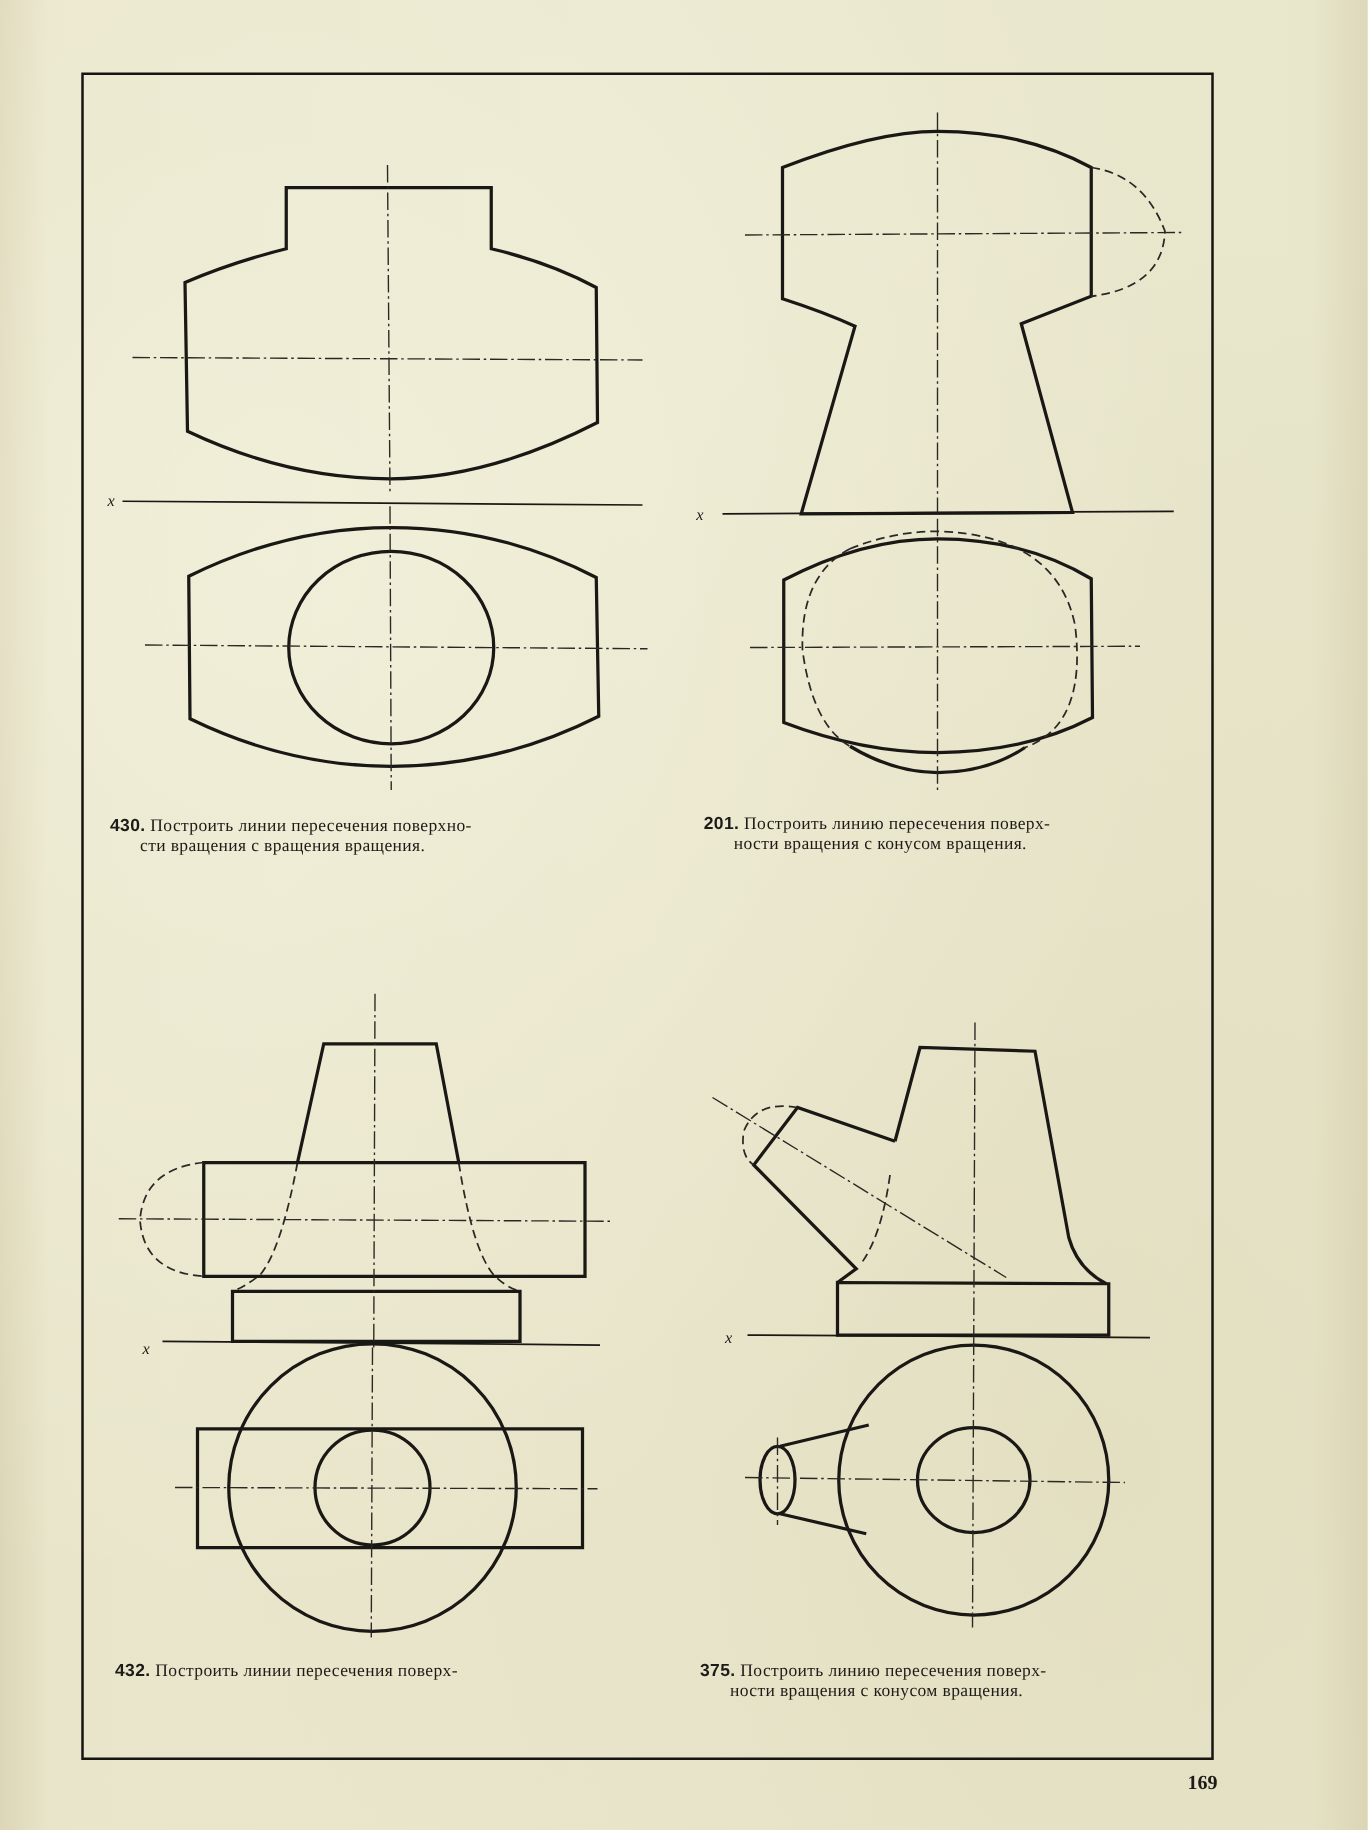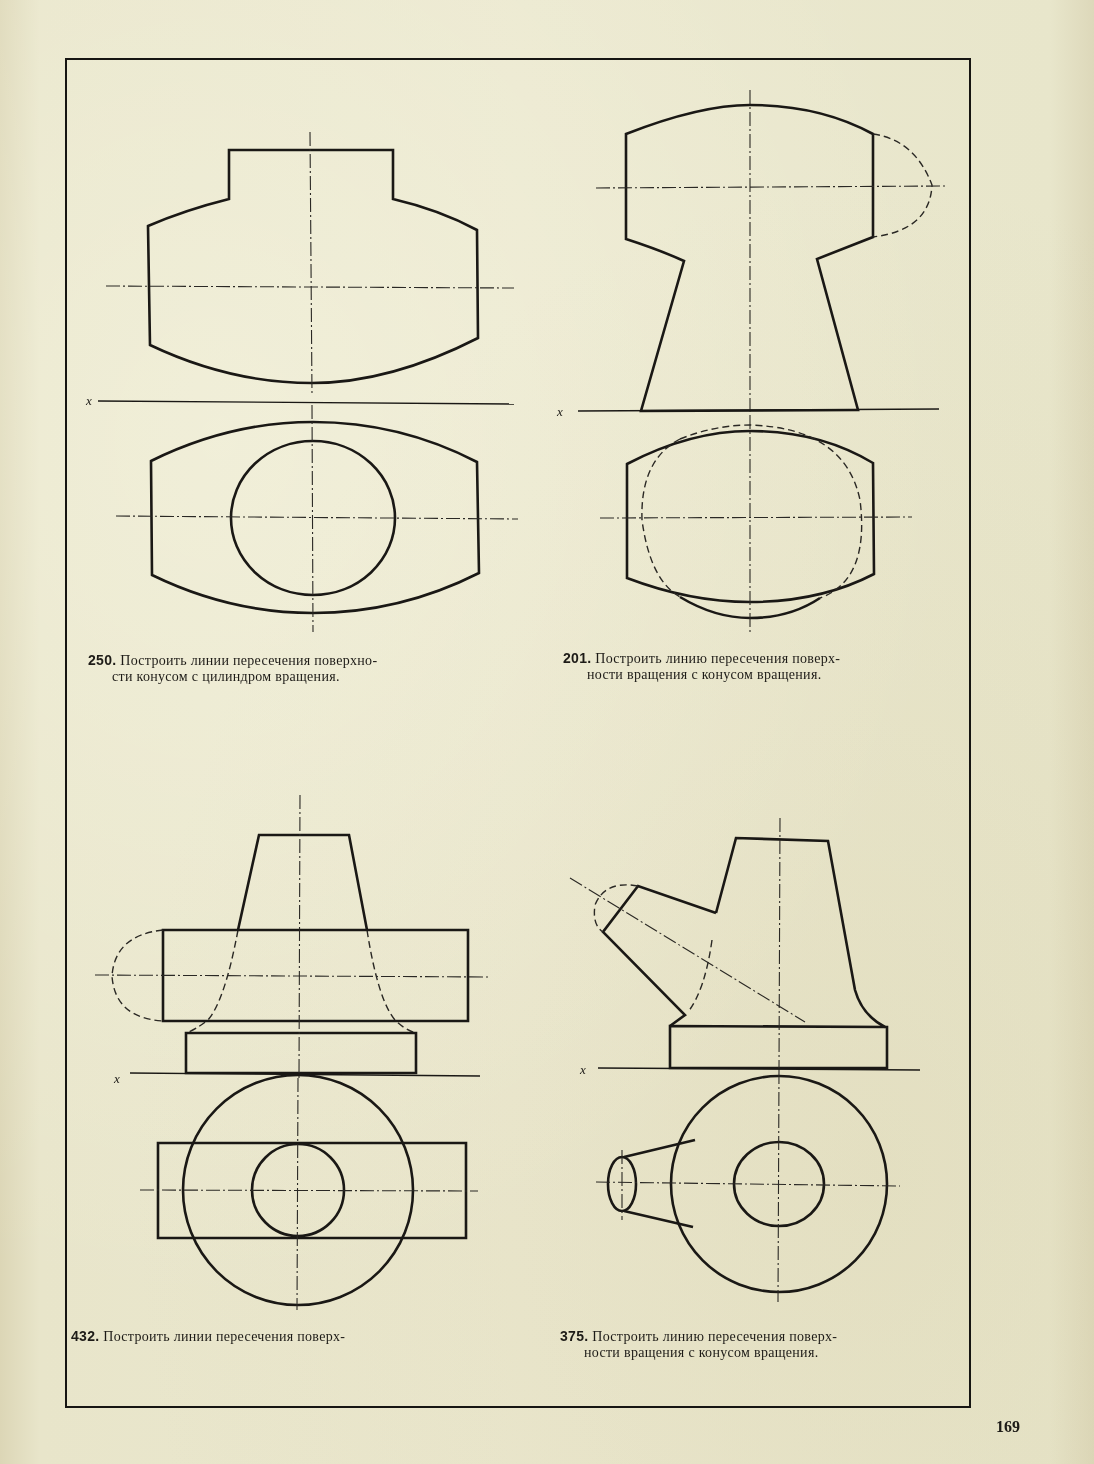--- a/index.html
+++ b/index.html
@@ -29,21 +29,21 @@
   .axis  { stroke: #2a2824; stroke-width: 1.1; fill: none; stroke-dasharray: 14 3 2 3; }
   .hidden{ stroke: #2a2824; stroke-width: 1.4; fill: none; stroke-dasharray: 7 4; }
   .xlabel { font-family: "Liberation Serif", serif; font-size: 13px; font-style: italic; fill: #1a1815; }
   .caption {
     position: absolute; font-size: 14px; line-height: 16px;
     letter-spacing: 0.3px; text-align: justify; text-align-last: left;
   }
   .caption .num { font-family: "Liberation Sans", sans-serif; font-weight: bold; }
   .caption .l2 { display: block; padding-left: 24px; }
   .page-number {
-    position: absolute; left: 996px; top: 1418px;
+    position: absolute; left: 950px; top: 1418px;
     font-size: 16px; font-weight: bold; font-family: "Liberation Serif", serif;
   }
 </style>
 </head>
 <body>
 
 <div class="page-bg"></div>
 <div class="frame"></div>
 
 <svg class="drawings" width="1094" height="1464" viewBox="0 0 1094 1464">
@@ -114,32 +114,32 @@
     <ellipse class="thick" cx="622" cy="1184" rx="14" ry="27"></ellipse>
     <line class="thick" x1="624" y1="1157" x2="695" y2="1140"></line>
     <line class="thick" x1="624" y1="1211" x2="693" y2="1227"></line>
     <line class="axis" x1="622" y1="1150" x2="622" y2="1220"></line>
     <line class="axis" x1="779" y1="1070" x2="778" y2="1302"></line>
     <line class="axis" x1="596" y1="1182" x2="900" y2="1186"></line>
   </g>
 </svg>
 
 <div class="caption" style="left:88px; top:652px; width:420px;">
-  <span class="num">250.</span>
+  <span class="num">430.</span>
   <span>Построить линии пересечения поверхно-</span>
-  <span class="l2">сти конусом с цилиндром вращения.</span>
+  <span class="l2">сти вращения с вращения вращения.</span>
 </div>
 
 <div class="caption" style="left:563px; top:650px; width:400px;">
   <span class="num">201.</span>
   <span>Построить линию пересечения поверх-</span>
   <span class="l2">ности вращения с конусом вращения.</span>
 </div>
 
-<div class="caption" style="left:71px; top:1328px; width:420px;">
+<div class="caption" style="left:92px; top:1328px; width:420px;">
   <span class="num">432.</span>
   <span>Построить линии пересечения поверх-</span>
 </div>
 
 <div class="caption" style="left:560px; top:1328px; width:400px;">
   <span class="num">375.</span>
   <span>Построить линию пересечения поверх-</span>
   <span class="l2">ности вращения с конусом вращения.</span>
 </div>
 

